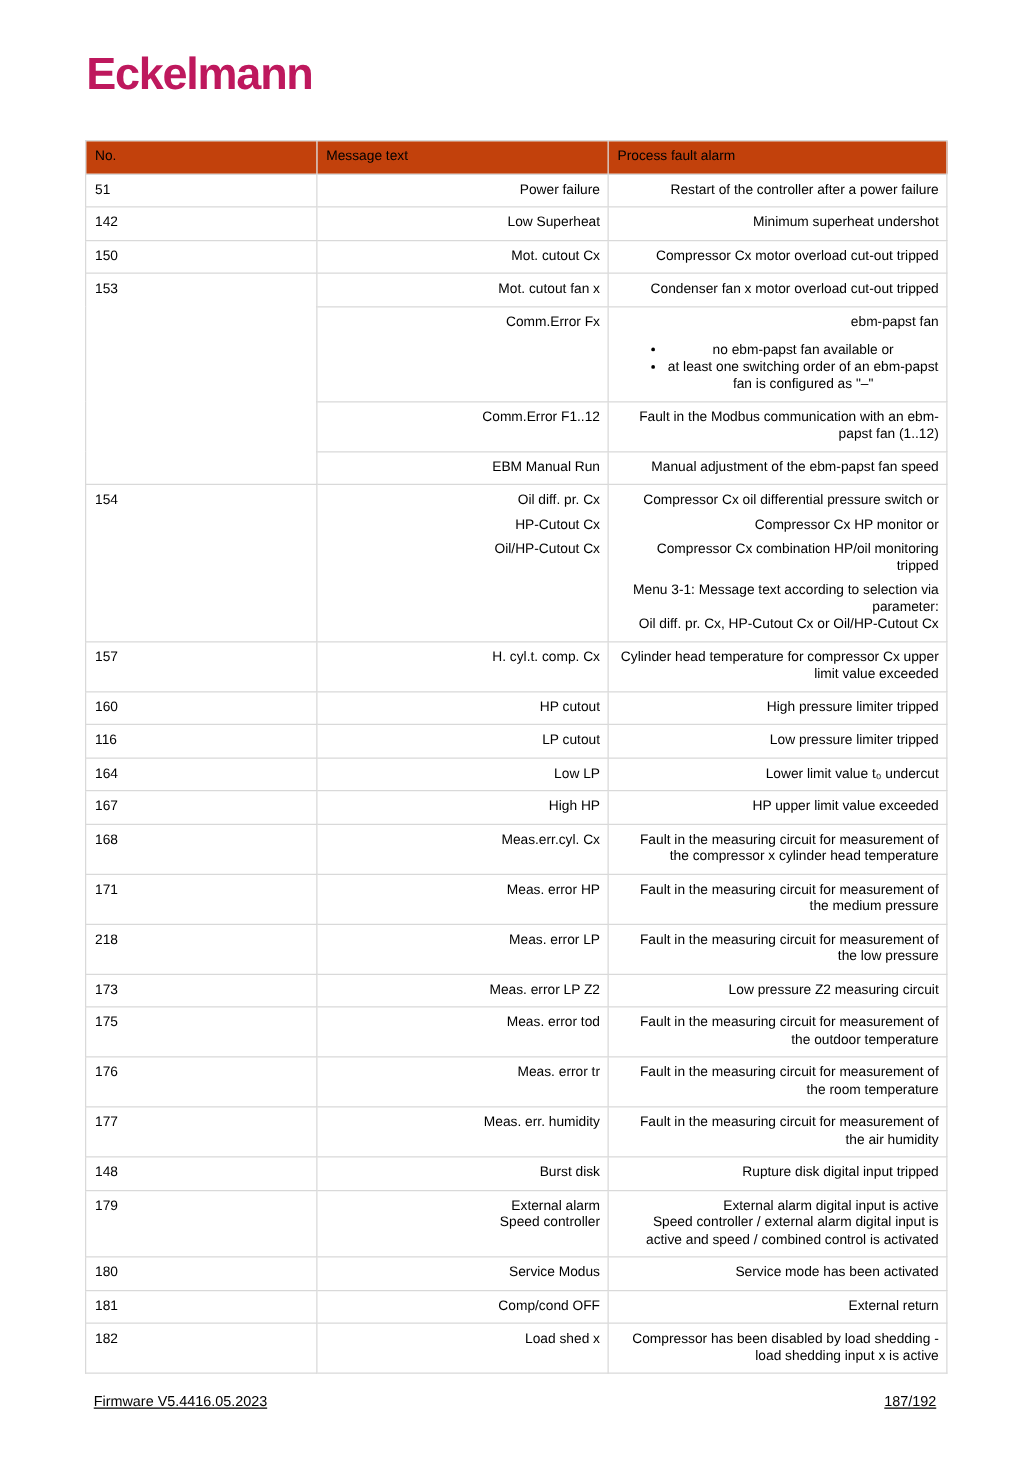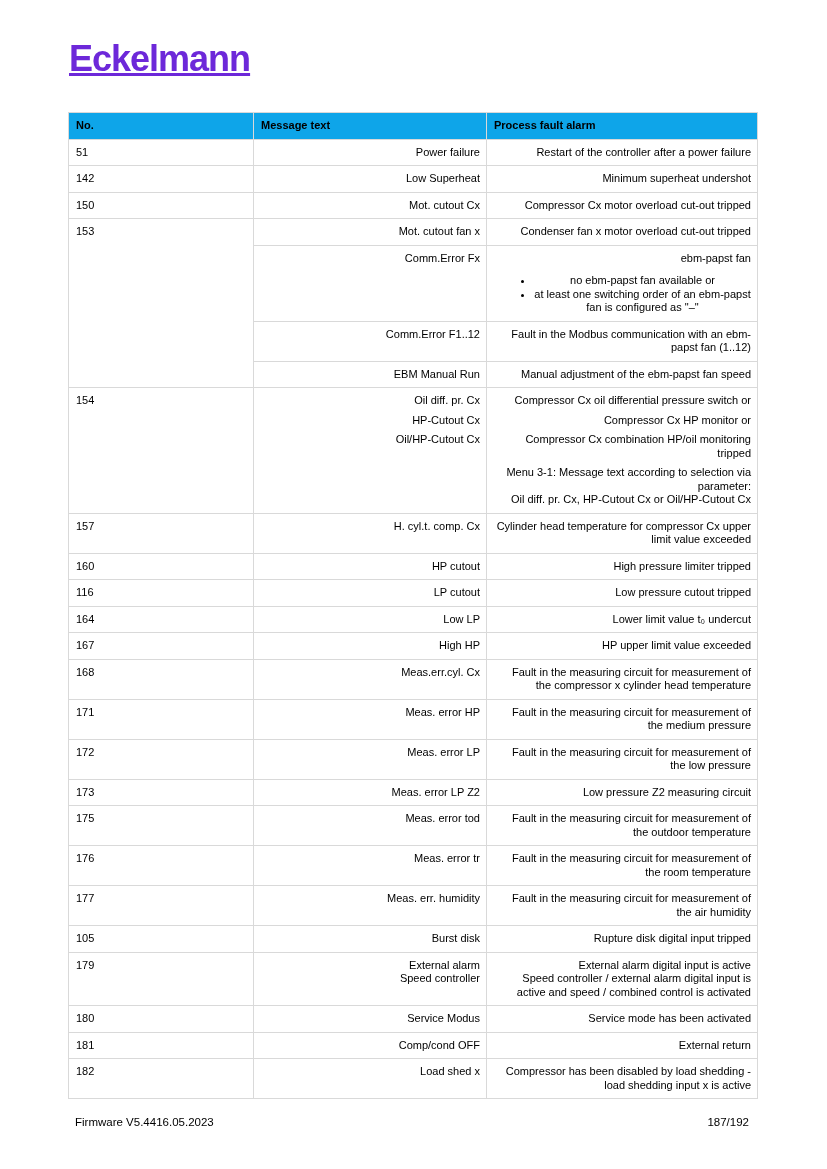--- a/index.html
+++ b/index.html
@@ -2,47 +2,47 @@
 <html><head>
 <meta charset="utf-8">
 <style>
   html,body { margin:0; padding:0; background:#fff; }
   .page {
     position:relative; width:827px; height:1169px; background:#ffffff;
     font-family:"Liberation Sans", sans-serif; color:#000; overflow:hidden;
   }
   .logo {
     position:absolute; left:69px; top:38px;
-    font-size:36px; font-weight:700; color:#6d28d9; letter-spacing:-1px;text-decoration:underline;
+    font-size:36px; font-weight:700; color:#be185d; letter-spacing:-1px;
   }
   table.fault-table {
     position:absolute; left:68px; top:112px; width:689px;
     border-collapse:collapse; table-layout:fixed;
     font-size:11px; line-height:13.5px;
   }
   col.w-no    { width:185px; }
   col.w-msg   { width:233px; }
   col.w-alarm { width:271px; }
   .fault-table th, .fault-table td {
     border:1px solid #d9d9d9;
     padding:6px 6px 6px 7px;
     vertical-align:top; text-align:left;
     word-wrap:break-word;
   }
   .fault-table th {
-    background:#0ea5e9; font-weight:700;
+    background:#c2410c; font-weight:400;
   }
   .fault-table td p { margin:0;text-align:right; }
   .fault-table td p + p { margin-top:6px; }
   .fault-table td ul { margin:9px 0 0 0; padding-left:40px; }
   .fault-table td li { margin:0; padding:0;text-align:center; }
   .footer {
     position:absolute; left:75px; right:78px; top:1116px;
     display:flex; align-items:baseline;
-    font-size:11.5px; color:#000;
+    font-size:11.5px; color:#000;text-decoration:underline;
   }
   .footer .center { flex:1; text-align:left; }
 </style>
 </head>
 <body>
 
 <div class="page">
 
   <div class="logo">Eckelmann</div>
 
@@ -155,21 +155,21 @@
           <td>
             <p>High pressure limiter tripped</p>
           </td>
         </tr>
         <tr>
           <td rowspan="1">116</td>
           <td>
             <p>LP cutout</p>
           </td>
           <td>
-            <p>Low pressure cutout tripped</p>
+            <p>Low pressure limiter tripped</p>
           </td>
         </tr>
         <tr>
           <td rowspan="1">164</td>
           <td>
             <p>Low LP</p>
           </td>
           <td>
             <p>Lower limit value t₀ undercut</p>
           </td>
@@ -195,21 +195,21 @@
         <tr>
           <td rowspan="1">171</td>
           <td>
             <p>Meas. error HP</p>
           </td>
           <td>
             <p>Fault in the measuring circuit for measurement of the medium pressure</p>
           </td>
         </tr>
         <tr>
-          <td rowspan="1">172</td>
+          <td rowspan="1">218</td>
           <td>
             <p>Meas. error LP</p>
           </td>
           <td>
             <p>Fault in the measuring circuit for measurement of the low pressure</p>
           </td>
         </tr>
         <tr>
           <td rowspan="1">173</td>
           <td>
@@ -240,21 +240,21 @@
         <tr>
           <td rowspan="1">177</td>
           <td>
             <p>Meas. err. humidity</p>
           </td>
           <td>
             <p>Fault in the measuring circuit for measurement of the air humidity</p>
           </td>
         </tr>
         <tr>
-          <td rowspan="1">105</td>
+          <td rowspan="1">148</td>
           <td>
             <p>Burst disk</p>
           </td>
           <td>
             <p>Rupture disk digital input tripped</p>
           </td>
         </tr>
         <tr>
           <td rowspan="1">179</td>
           <td>

